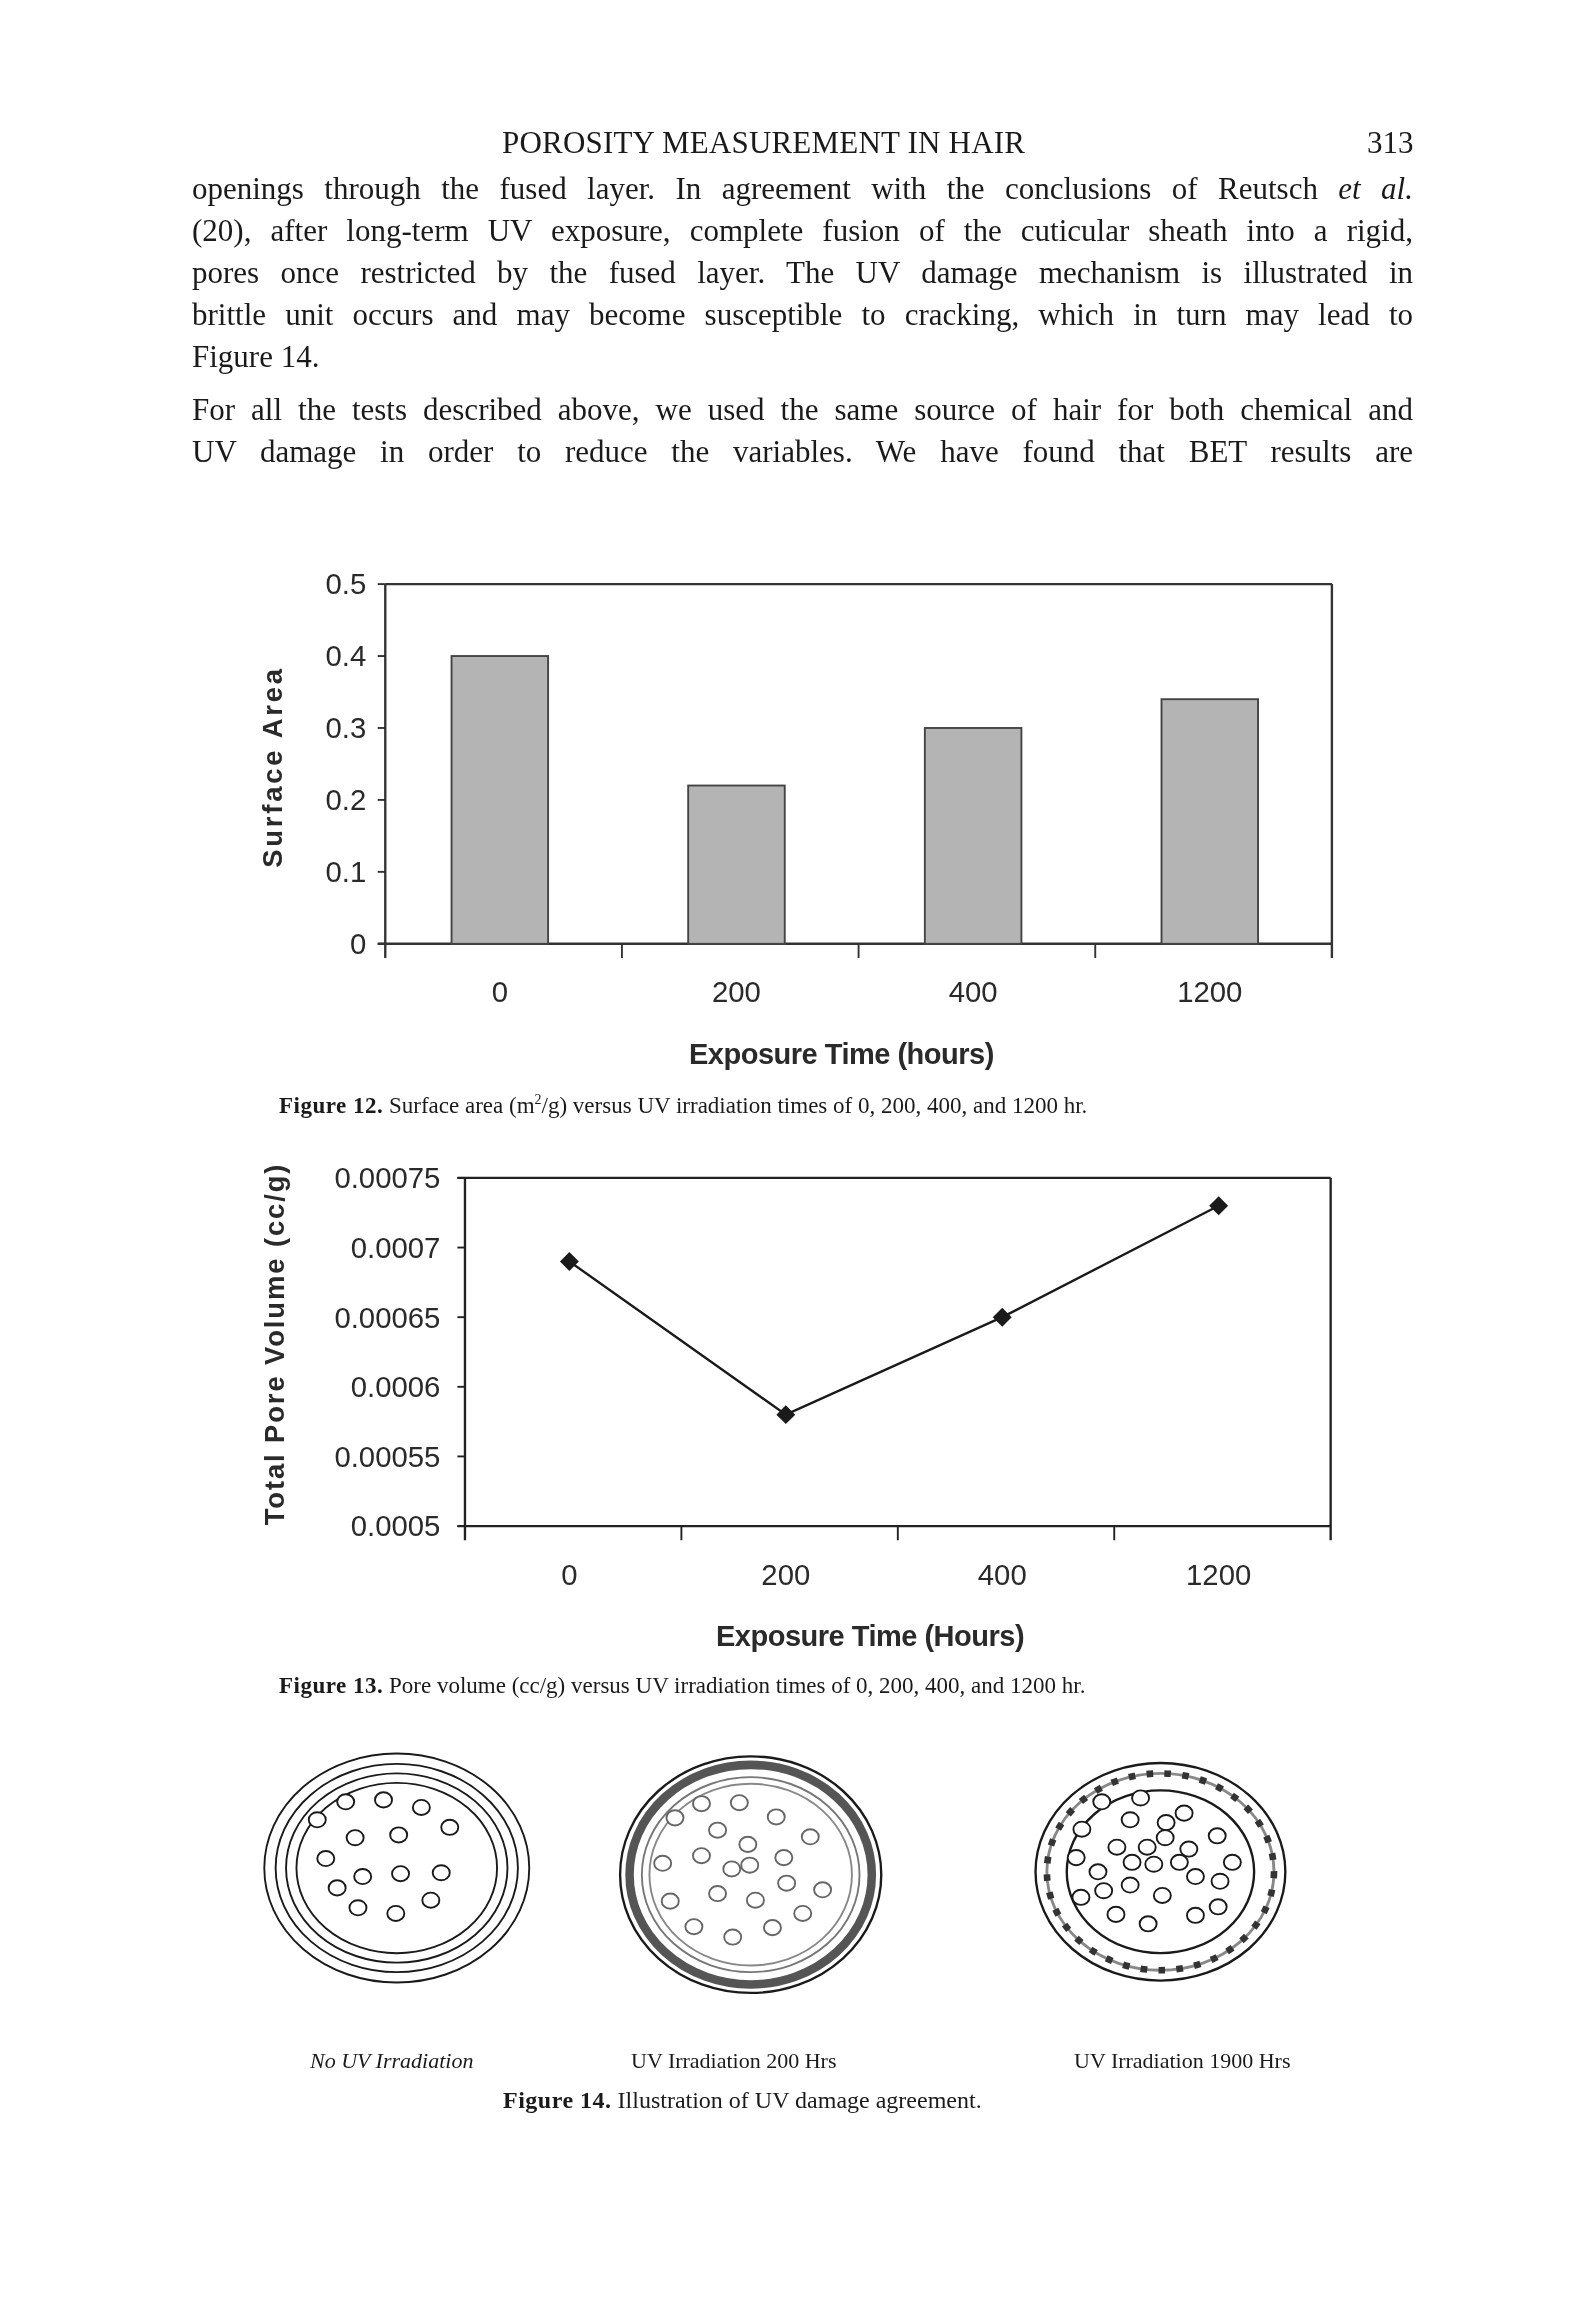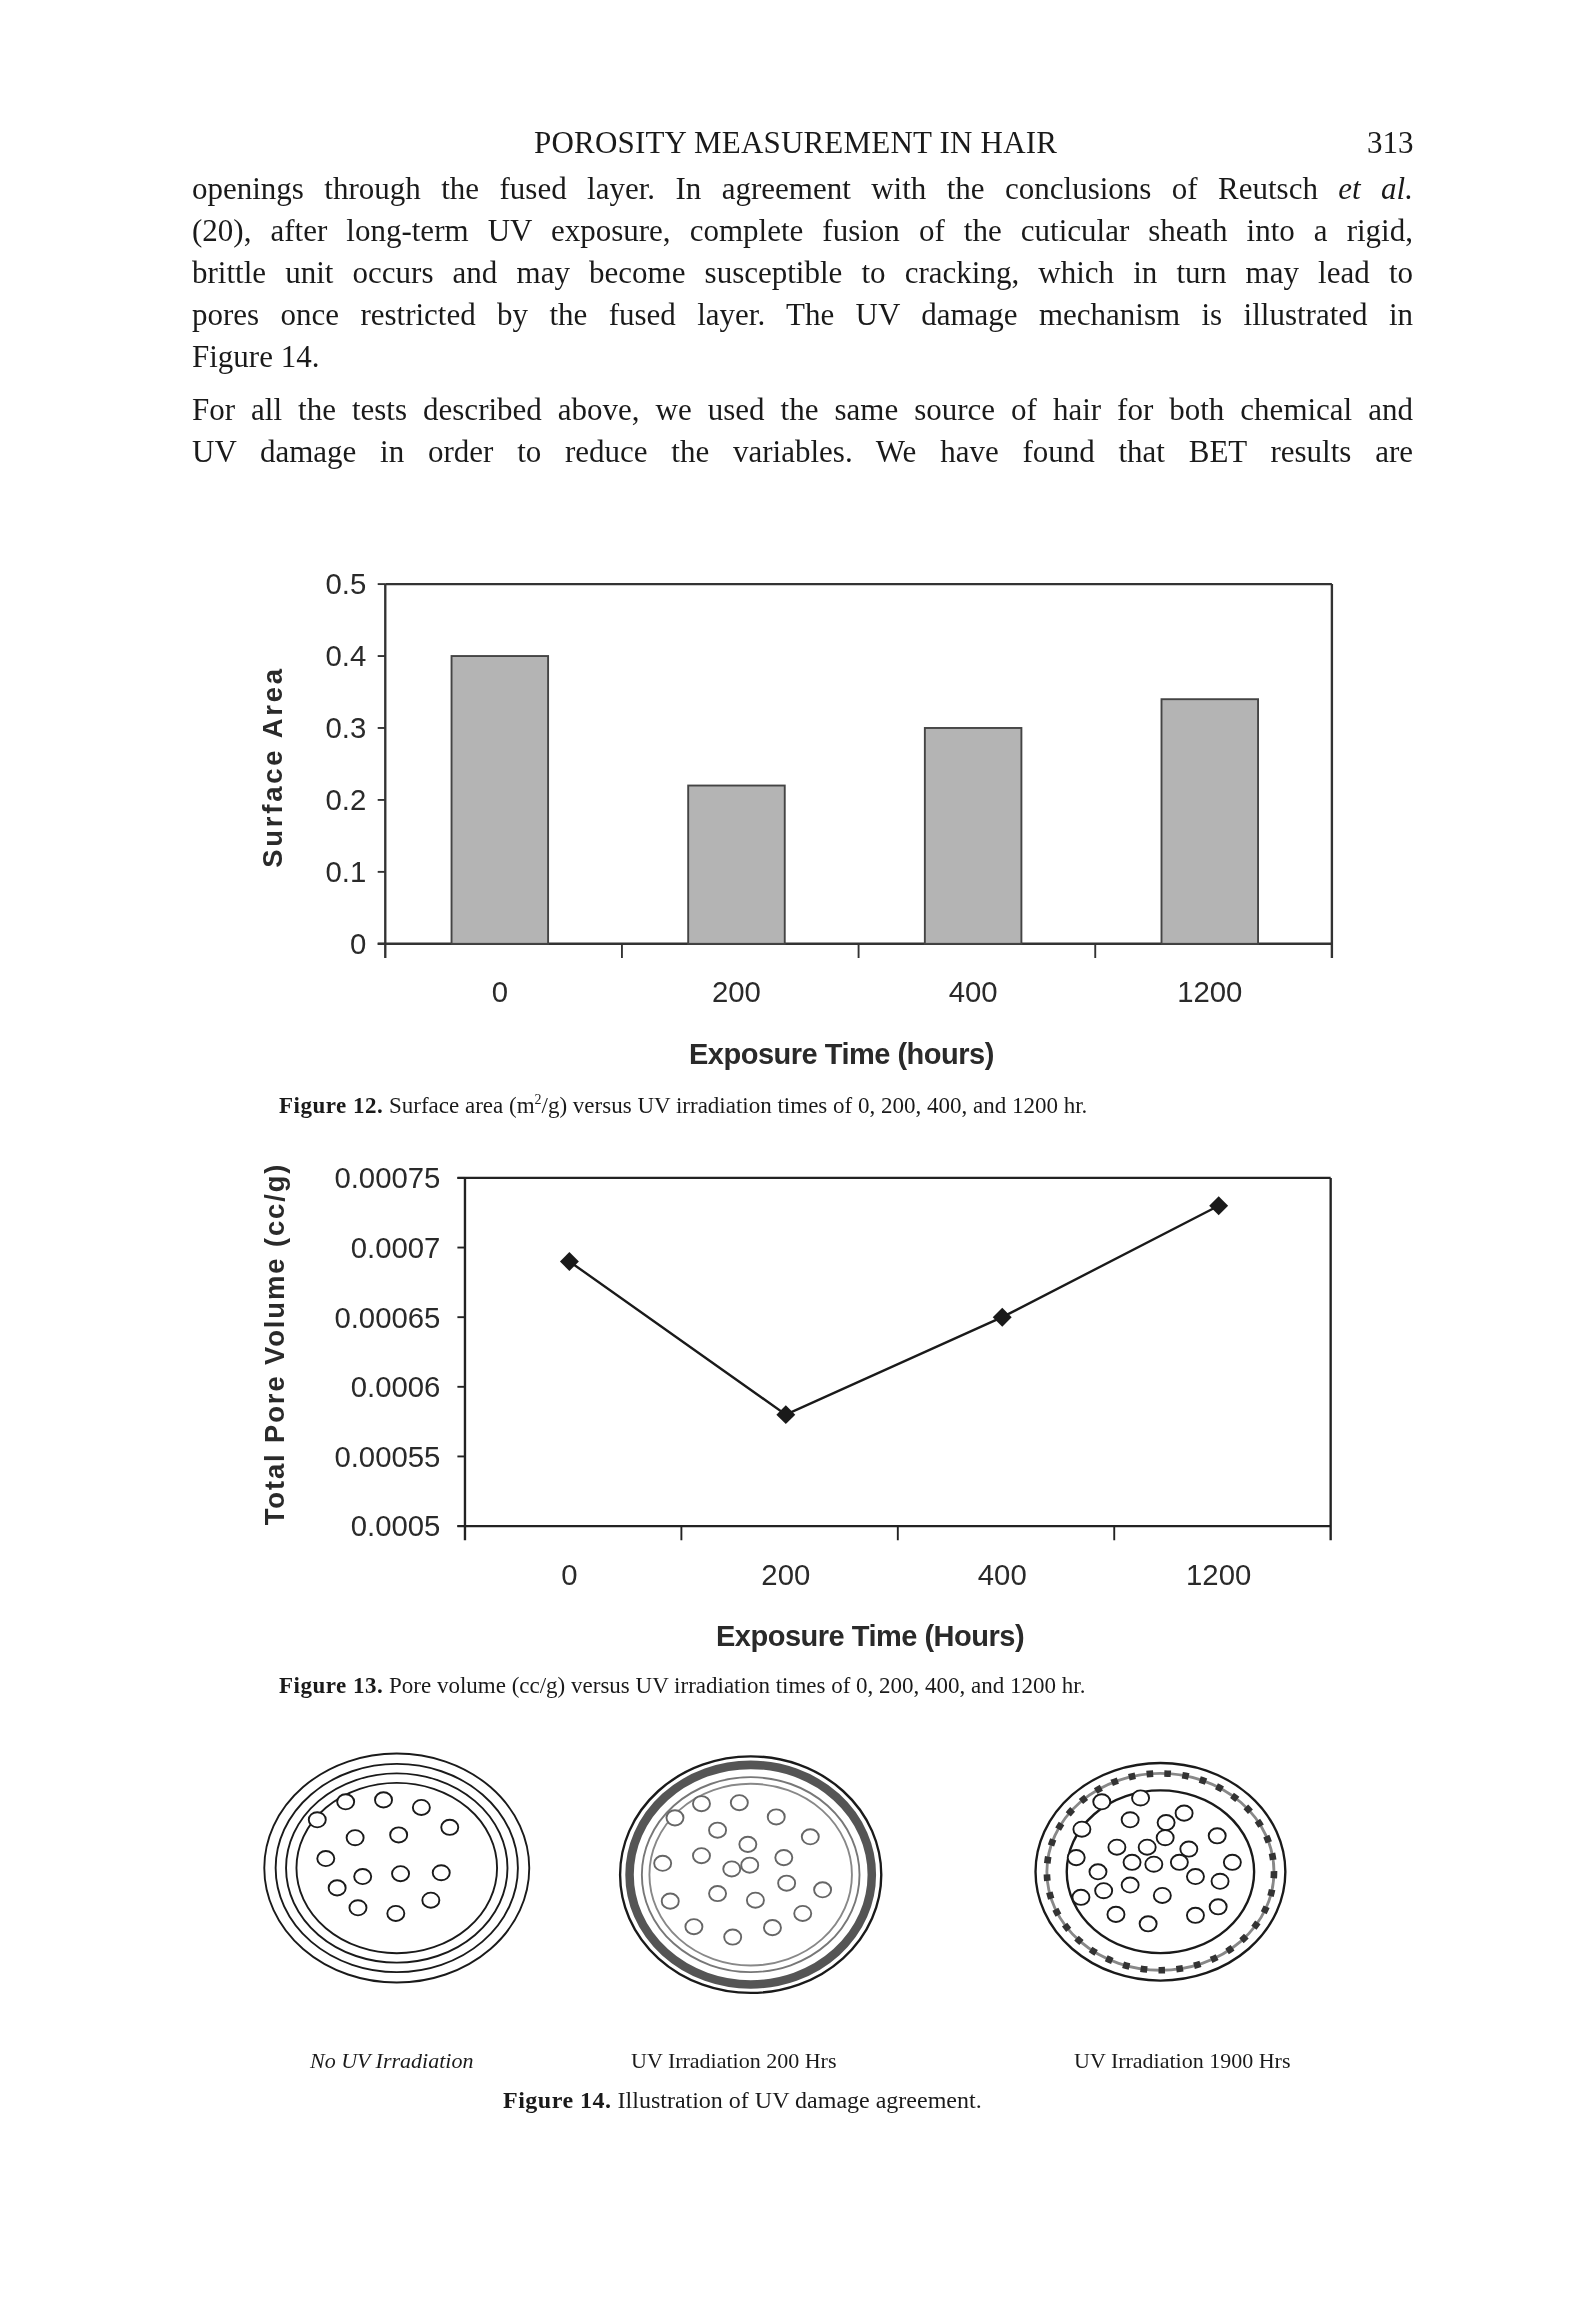--- a/index.html
+++ b/index.html
@@ -1,21 +1,21 @@
 <!DOCTYPE html>
 <html style="font-size:15px"><head>
 <meta charset="utf-8">
 <style>
   html, body { margin:0; padding:0; background:#ffffff; }
   body { width:1596px; height:2309px; position:relative; overflow:hidden; color:#1a1a1a; }
   .serif { font-family: "Liberation Serif", "DejaVu Serif", serif; }
   .sans { font-family: "Liberation Sans", "DejaVu Sans", sans-serif; }
   .abs { position:absolute; }
 
-  .running-head { top:125px; left:502px; font-size:31px; letter-spacing:0.2px;margin-left:32px; }
+  .running-head { top:125px; left:502px; font-size:31px; letter-spacing:0.2px; }
   .page-number { top:125px; left:1367px; font-size:31px; }
 
   .para { left:192px; width:1221px; font-size:31px; line-height:42px; text-align:justify; text-align-last:left; }
   .para1 { top:168px; }
   .para2 { top:389px; }
   .para2 span.last { display:block; text-align-last:justify; }
   .para1 .jl { display:block; text-align-last:justify; }
 
   .chart-svg { position:absolute; left:0; top:0; }
   .caption { font-size:23px; white-space:nowrap; }
@@ -24,22 +24,22 @@
 </style>
 </head>
 <body>
 
 <div class="abs serif running-head">POROSITY MEASUREMENT IN HAIR</div>
 <div class="abs serif page-number">313</div>
 
 <div class="abs serif para para1">
   <span class="jl"><span>openings through the fused layer. In agreement with the conclusions of Reutsch </span><i>et al.</i></span>
   <span class="jl">(20), after long-term UV exposure, complete fusion of the cuticular sheath into a rigid,</span>
+  <span class="jl">pores once restricted by the fused layer. The UV damage mechanism is illustrated in</span>
   <span class="jl">brittle unit occurs and may become susceptible to cracking, which in turn may lead to</span>
-  <span class="jl">pores once restricted by the fused layer. The UV damage mechanism is illustrated in</span>
   <span style="display:block">Figure 14.</span>
 </div>
 
 <div class="abs serif para para2">
   <span class="last">For all the tests described above, we used the same source of hair for both chemical and</span>
   <span class="last">UV damage in order to reduce the variables. We have found that BET results are</span>
 </div>
 
 <div class="abs" style="left:0;top:0;width:1596px;height:1136px;pointer-events:none;">
   <svg class="chart-svg" width="1596" height="1136" viewBox="0 0 1686 1200">

